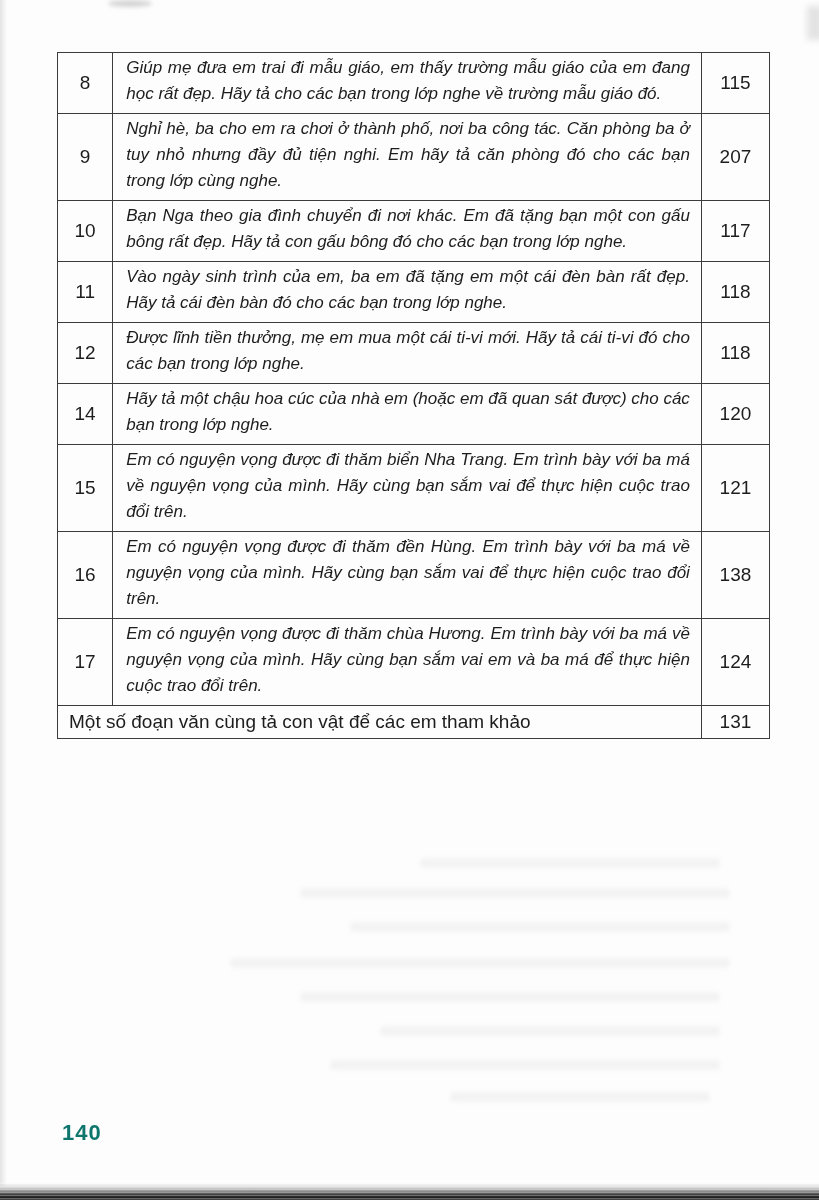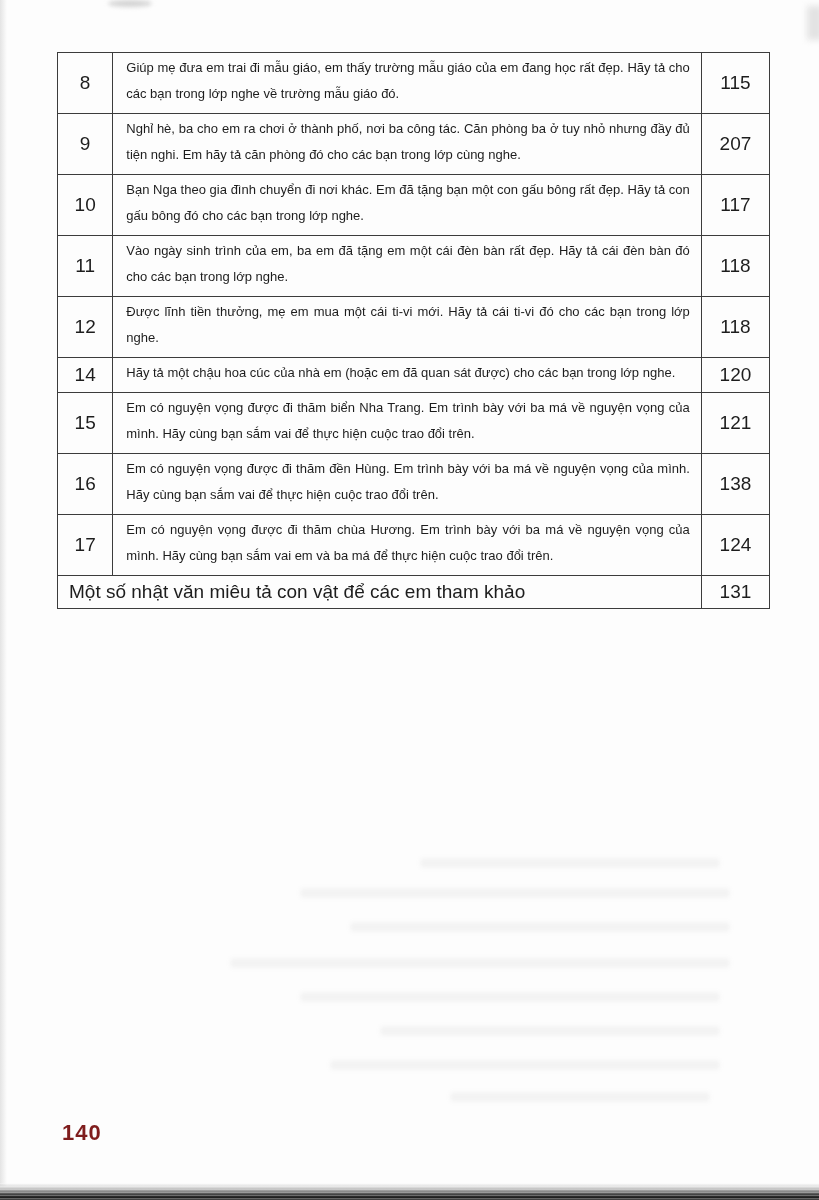--- a/index.html
+++ b/index.html
@@ -29,21 +29,22 @@
     vertical-align: middle;
   }
   td.cell-no {
     width: 54px;
     text-align: center;
     font-size: 19px;
     font-style: normal;
   }
   td.cell-text {
     width: 592px;
-    font-size: 13px;
+    font-style: italic;
+    font-size: 17px;
     line-height: 26px;
     text-align: justify;
     padding: 2px 11px 6px 13px;
   }
   td.cell-text-full {
     font-style: normal;
     font-size: 19px;
     line-height: 26px;
     padding: 3px 8px 3px 11px;
   }
@@ -54,21 +55,21 @@
     font-style: normal;
     border-radius: 26px;
   }
   
   .page-number {
     position: absolute;
     left: 62px;
     top: 1120px;
     font-size: 22px;
     font-weight: bold;
-    color: #7f1d1d;
+    color: #0f766e;
     letter-spacing: 1px;
   }
   
   .edge-bottom {
     position: absolute;
     left: 0; right: 0; bottom: 0;
     height: 17px;
     background:
       repeating-linear-gradient(180deg, rgba(255,255,255,0.28) 0 1px, rgba(0,0,0,0) 1px 3px),
       linear-gradient(180deg, rgba(255,255,255,0) 0%, #d6d6d6 28%, #8a8a8a 50%, #3a3a3a 70%, #1c1c1c 88%, #4d4d4d 100%);
@@ -147,21 +148,21 @@
     <td class="cell-no">16</td>
     <td class="cell-text">Em có nguyện vọng được đi thăm đền Hùng. Em trình bày với ba má về nguyện vọng của mình. Hãy cùng bạn sắm vai để thực hiện cuộc trao đổi trên.</td>
     <td class="cell-page">138</td>
   </tr>
         <tr>
     <td class="cell-no">17</td>
     <td class="cell-text">Em có nguyện vọng được đi thăm chùa Hương. Em trình bày với ba má về nguyện vọng của mình. Hãy cùng bạn sắm vai em và ba má để thực hiện cuộc trao đổi trên.</td>
     <td class="cell-page">124</td>
   </tr>
         <tr>
-    <td class="cell-text-full" colspan="2">Một số nhật văn miêu tả con vật để các em tham khảo</td>
+    <td class="cell-text-full" colspan="2">Một số đoạn văn cùng tả con vật để các em tham khảo</td>
     <td class="cell-page">131</td>
   </tr>
       </tbody>
   </table>
 
   <div class="page-number">140</div>
 
   <div class="smudge-top"></div>
   <div class="smudge-top-right"></div>
   <div class="edge-left"></div>

